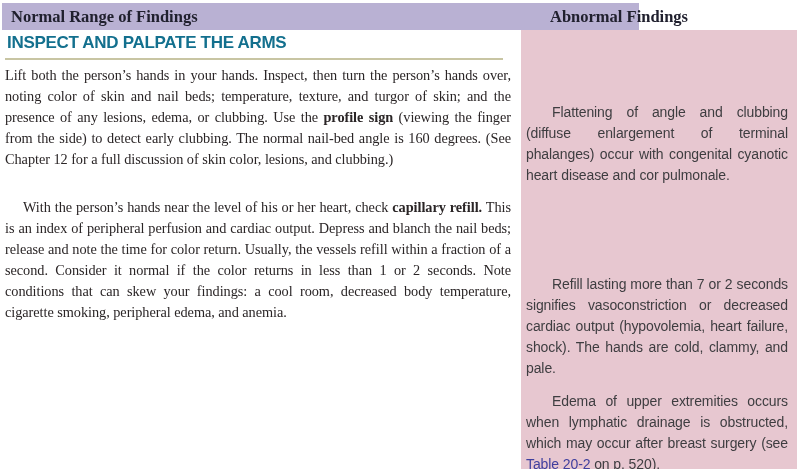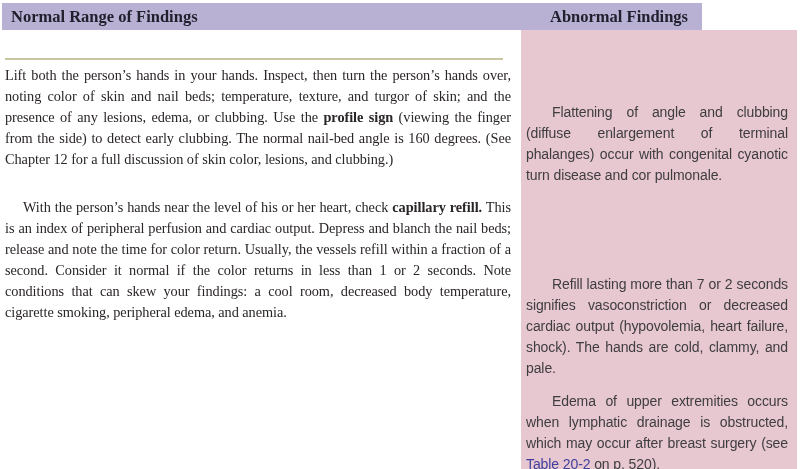--- a/index.html
+++ b/index.html
@@ -1,18 +1,18 @@
 <!DOCTYPE html>
 <html style="--header-bar: #b9b1d3; --abnormal-panel: #e7c7d0; --section-title: #13708e; --rule: #c8c5a3; --link: #3f3f9e;"><head>
 <meta charset="utf-8">
 <style>
   html,body{margin:0;padding:0;background:#ffffff;}
   .page{position:relative;width:800px;height:469px;background:#ffffff;overflow:hidden;
         font-family:"Liberation Serif",serif;}
-  .header-bar{position:absolute;left:2px;top:3px;width:700px;height:27px;
+  .header-bar{position:absolute;left:2px;top:3px;width:637px;height:27px;
         background:var(--header-bar,#b9b1d3);}
   .hdr{position:absolute;top:4px;white-space:nowrap;
         font-family:"Liberation Serif",serif;font-weight:700;font-size:16.5px;
         color:#20202e;}
   .hdr-left{left:9px;}
   .hdr-right{left:533px;margin-left:15px;}
   .abnormal-panel{position:absolute;left:521px;top:30px;width:276px;height:439px;
         background:var(--abnormal-panel,#e7c7d0);}
   .section-title{position:absolute;left:7px;top:33px;margin:0;
         font-family:"Liberation Sans",sans-serif;font-weight:700;font-size:17px;
@@ -40,27 +40,28 @@
 
 <div class="page">
 
   <div class="header-bar">
     <span class="hdr hdr-left">Normal Range of Findings</span>
     <span class="hdr hdr-right">Abnormal Findings</span>
   </div>
 
   <div class="abnormal-panel"></div>
 
+  <h2 class="section-title">INSPECT AND PALPATE THE ARMS</h2>
 
   <div class="title-rule"></div>
 
   <p class="np np-1"><span>Lift both the person’s hands in your hands. Inspect, then turn the person’s hands over, noting color of skin and nail beds; temperature, texture, and turgor of skin; and the presence of any lesions, edema, or clubbing. Use the </span><span class="bold">profile sign</span><span> (viewing the finger from the side) to detect early clubbing. The normal nail-bed angle is 160 degrees. (See Chapter 12 for a full discussion of skin color, lesions, and clubbing.)</span></p>
 
   <p class="np np-2 indent"><span>With the person’s hands near the level of his or her heart, check </span><span class="bold">capillary refill.</span><span> This is an index of peripheral perfusion and cardiac output. Depress and blanch the nail beds; release and note the time for color return. Usually, the vessels refill within a fraction of a second. Consider it normal if the color returns in less than 1 or 2 seconds. Note conditions that can skew your findings: a cool room, decreased body temperature, cigarette smoking, peripheral edema, and anemia.</span></p>
 
 
-  <p class="ap ap-1"><span>Flattening of angle and clubbing (diffuse enlargement of terminal phalanges) occur with congenital cyanotic turn disease and cor pulmonale.</span></p>
+  <p class="ap ap-1"><span>Flattening of angle and clubbing (diffuse enlargement of terminal phalanges) occur with congenital cyanotic heart disease and cor pulmonale.</span></p>
 
   <p class="ap ap-2"><span>Refill lasting more than 7 or 2 seconds signifies vasoconstriction or decreased cardiac output (hypovolemia, heart failure, shock). The hands are cold, clammy, and pale.</span></p>
 
   <p class="ap ap-3"><span>Edema of upper extremities occurs when lymphatic drainage is obstructed, which may occur after breast surgery (see </span><span class="link">Table 20-2</span><span> on p. 520).</span></p>
 
 </div>
 
 </body></html>

